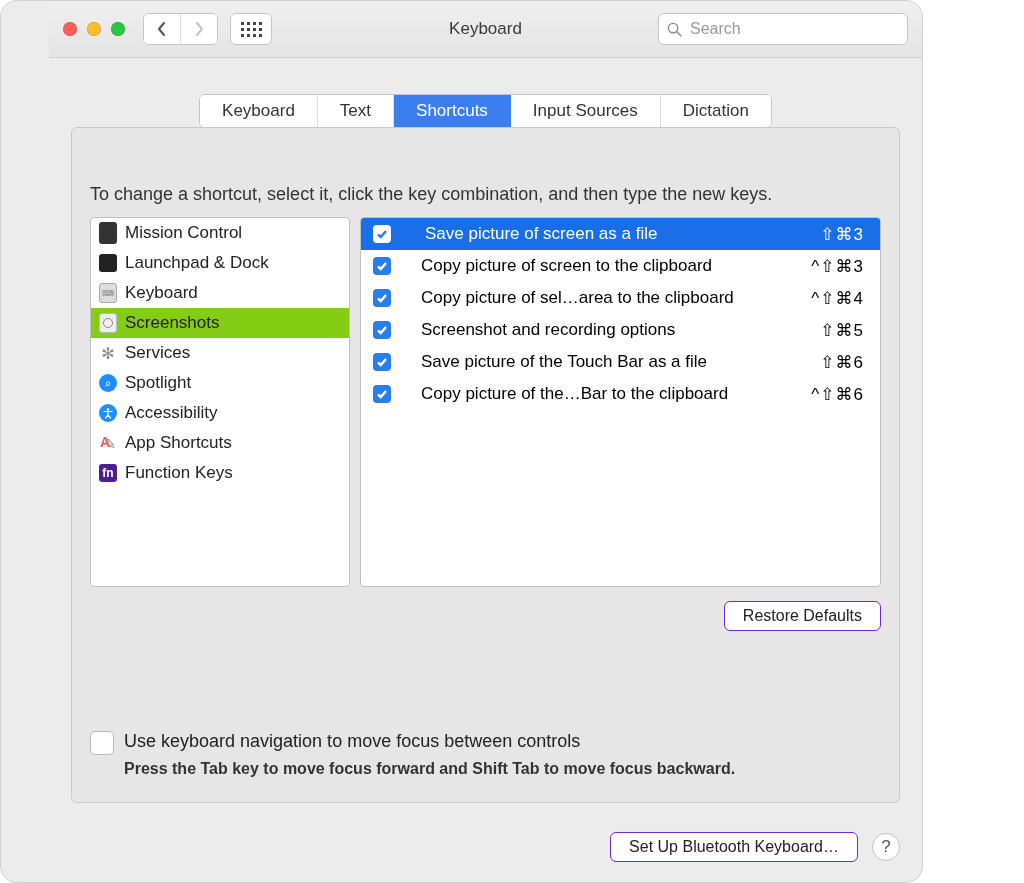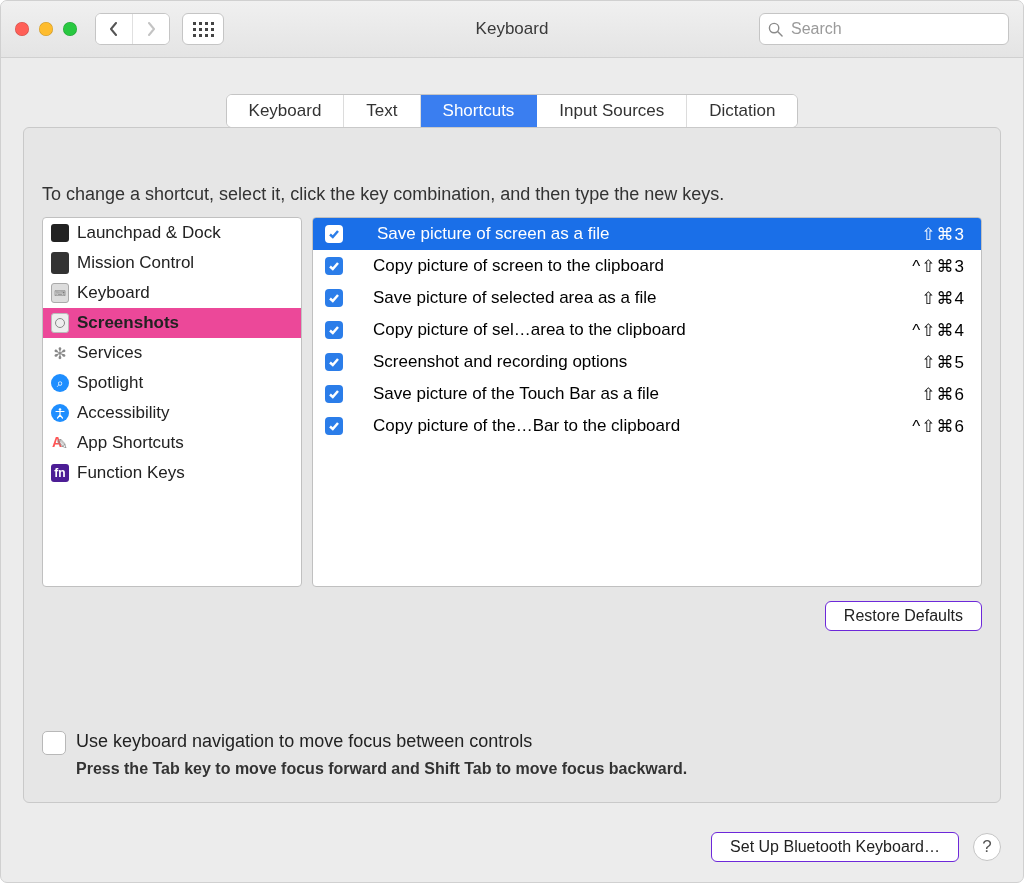--- a/index.html
+++ b/index.html
@@ -6,21 +6,21 @@
     --window-bg:#ececec;
     --panel-bg:#e6e6e6;
     --border:#c9c9c9;
     --blue:#1a6fe8;
     --blue-highlight:#0a5fe0;
     --text:#2a2a2a;
     --muted:#6e6e6e;
     --white:#ffffff;
   }
   html,body{margin:0;padding:0;font-family:-apple-system,BlinkMacSystemFont,"Helvetica Neue",Arial,sans-serif;background:#fff;}
-  .window{width:1024px;height:883px;background:var(--window-bg);position:relative;overflow:hidden;border:1px solid #d0d0d0;border-radius:7px;box-sizing:border-box;}
+  .window{width:923px;height:883px;background:var(--window-bg);position:relative;overflow:hidden;border:1px solid #d0d0d0;border-radius:17px;box-sizing:border-box;padding-left:48px;}
   
   .titlebar{height:56px;display:flex;align-items:center;padding:0 14px;position:relative;border-bottom:1px solid #d0d0d0;background:linear-gradient(#f0f0f0,#e4e4e4);}
   .traffic{display:flex;gap:10px;margin-right:18px;}
   .dot{width:14px;height:14px;border-radius:50%;box-shadow:inset 0 0 0 0.5px rgba(0,0,0,.2);}
   .dot.red{background:#ff5f57;}
   .dot.yellow{background:#febc2e;}
   .dot.green{background:#28c840;}
   .nav-btns{display:flex;border:1px solid #c5c5c5;border-radius:6px;overflow:hidden;background:#fff;}
   .nav-btn{width:36px;height:30px;display:flex;align-items:center;justify-content:center;background:#fff;}
   .nav-btn + .nav-btn{border-left:1px solid #e0e0e0;}
@@ -39,21 +39,21 @@
   .tab-strip{display:flex;justify-content:center;}
   .segmented{display:flex;border:1px solid #c5c5c5;border-radius:6px;overflow:hidden;background:#fff;}
   .seg{font-size:17px;padding:6px 22px;color:#333;background:#fff;border-right:1px solid #dcdcdc;}
   .seg:last-child{border-right:none;}
   .seg.active{background:#3a7ef0;color:#fff;border-right-color:#3a7ef0;}
   .panel{border:1px solid var(--border);border-radius:6px;background:var(--panel-bg);margin-top:-1px;position:relative;padding:56px 18px 24px;}
   .instruction{font-size:18px;color:#333;margin:0 0 12px;}
   .lists{display:flex;gap:10px;}
   .listbox{background:#fff;border:1px solid #c0c0c0;border-radius:4px;flex:0 0 258px;height:368px;overflow:auto;}
   .cat{display:flex;align-items:center;height:30px;padding:0 8px;font-size:17px;color:#222;gap:8px;}
-  .cat.selected{background:#ec4899;font-weight:bold;}
+  .cat.selected{background:#84cc16;}
   .cat .ic{width:18px;height:18px;flex:none;display:flex;align-items:center;justify-content:center;border-radius:3px;font-size:12px;color:#fff;}
   .shortcutbox{background:#fff;border:1px solid #c0c0c0;border-radius:4px;flex:1;height:368px;overflow:auto;}
   .row{display:flex;align-items:center;height:32px;padding:0 16px 0 12px;font-size:17px;gap:12px;}
   .row.sel{background:#1a6fe8;color:#fff;gap:16px;}
   .row .chk{width:18px;height:18px;border-radius:4px;background:#2b7de9;display:flex;align-items:center;justify-content:center;flex:none;}
   .row.sel .chk{background:#fff;}
   .row .chk svg{width:12px;height:12px;stroke:#fff;stroke-width:2.5;fill:none;}
   .row.sel .chk svg{stroke:#2b7de9;}
   .row .label{flex:1;white-space:nowrap;overflow:hidden;text-overflow:ellipsis;padding-left:18px;}
   .row .keys{font-size:17px;letter-spacing:1px;}
@@ -127,34 +127,34 @@
         </div>
     </div>
 
     <div class="panel">
       <p class="instruction">To change a shortcut, select it, click the key combination, and then type the new keys.</p>
 
       <div class="lists">
         <div class="listbox" id="categories">
             <div class="cat">
               <span class="ic">
+                <div style="width:18px;height:18px;border-radius:3px;display:flex;align-items:center;justify-content:center;background:#333;display:grid;grid-template-columns:1fr 1fr;grid-template-rows:1fr 1fr;gap:1px;padding:2px;">
+                  <span style="background:#58a6ff"></span>
+                  <span style="background:#58a6ff"></span>
+                  <span style="background:#58a6ff"></span>
+                  <span style="background:#58a6ff"></span>
+                </div>
+              </span>
+              <span>Mission Control</span>
+            </div>
+            <div class="cat">
+              <span class="ic">
                 <div style="width:18px;height:18px;border-radius:3px;display:flex;align-items:center;justify-content:center;background:#222"></div>
               </span>
               <span>Launchpad &amp; Dock</span>
-            </div>
-            <div class="cat">
-              <span class="ic">
-                <div style="width:18px;height:18px;border-radius:3px;display:flex;align-items:center;justify-content:center;background:#333;display:grid;grid-template-columns:1fr 1fr;grid-template-rows:1fr 1fr;gap:1px;padding:2px;">
-                  <span style="background:#58a6ff"></span>
-                  <span style="background:#58a6ff"></span>
-                  <span style="background:#58a6ff"></span>
-                  <span style="background:#58a6ff"></span>
-                </div>
-              </span>
-              <span>Mission Control</span>
             </div>
             <div class="cat">
               <span class="ic">
                 <div style="width:18px;height:18px;border-radius:3px;display:flex;align-items:center;justify-content:center;background:#ddd;border:1px solid #aaa;color:#777;font-size:8px;">⌨︎</div>
               </span>
               <span>Keyboard</span>
             </div>
             <div class="cat selected">
               <span class="ic">
                 <div style="width:18px;height:18px;border-radius:3px;display:flex;align-items:center;justify-content:center;background:#eee;border:1px solid #bbb;">
@@ -213,29 +213,20 @@
               <span class="keys">⇧⌘3</span>
             </div>
             <div class="row">
               <span class="chk">
                 <svg viewBox="0 0 12 12">
                   <path d="M2 6.5 L4.8 9 L10 3"></path>
                 </svg>
               </span>
               <span class="label">Copy picture of screen to the clipboard</span>
               <span class="keys">^⇧⌘3</span>
-            </div>
-            <div class="row">
-              <span class="chk">
-                <svg viewBox="0 0 12 12">
-                  <path d="M2 6.5 L4.8 9 L10 3"></path>
-                </svg>
-              </span>
-              <span class="label">Save picture of selected area as a file</span>
-              <span class="keys">⇧⌘4</span>
             </div>
             <div class="row">
               <span class="chk">
                 <svg viewBox="0 0 12 12">
                   <path d="M2 6.5 L4.8 9 L10 3"></path>
                 </svg>
               </span>
               <span class="label">Copy picture of sel…area to the clipboard</span>
               <span class="keys">^⇧⌘4</span>
             </div>

